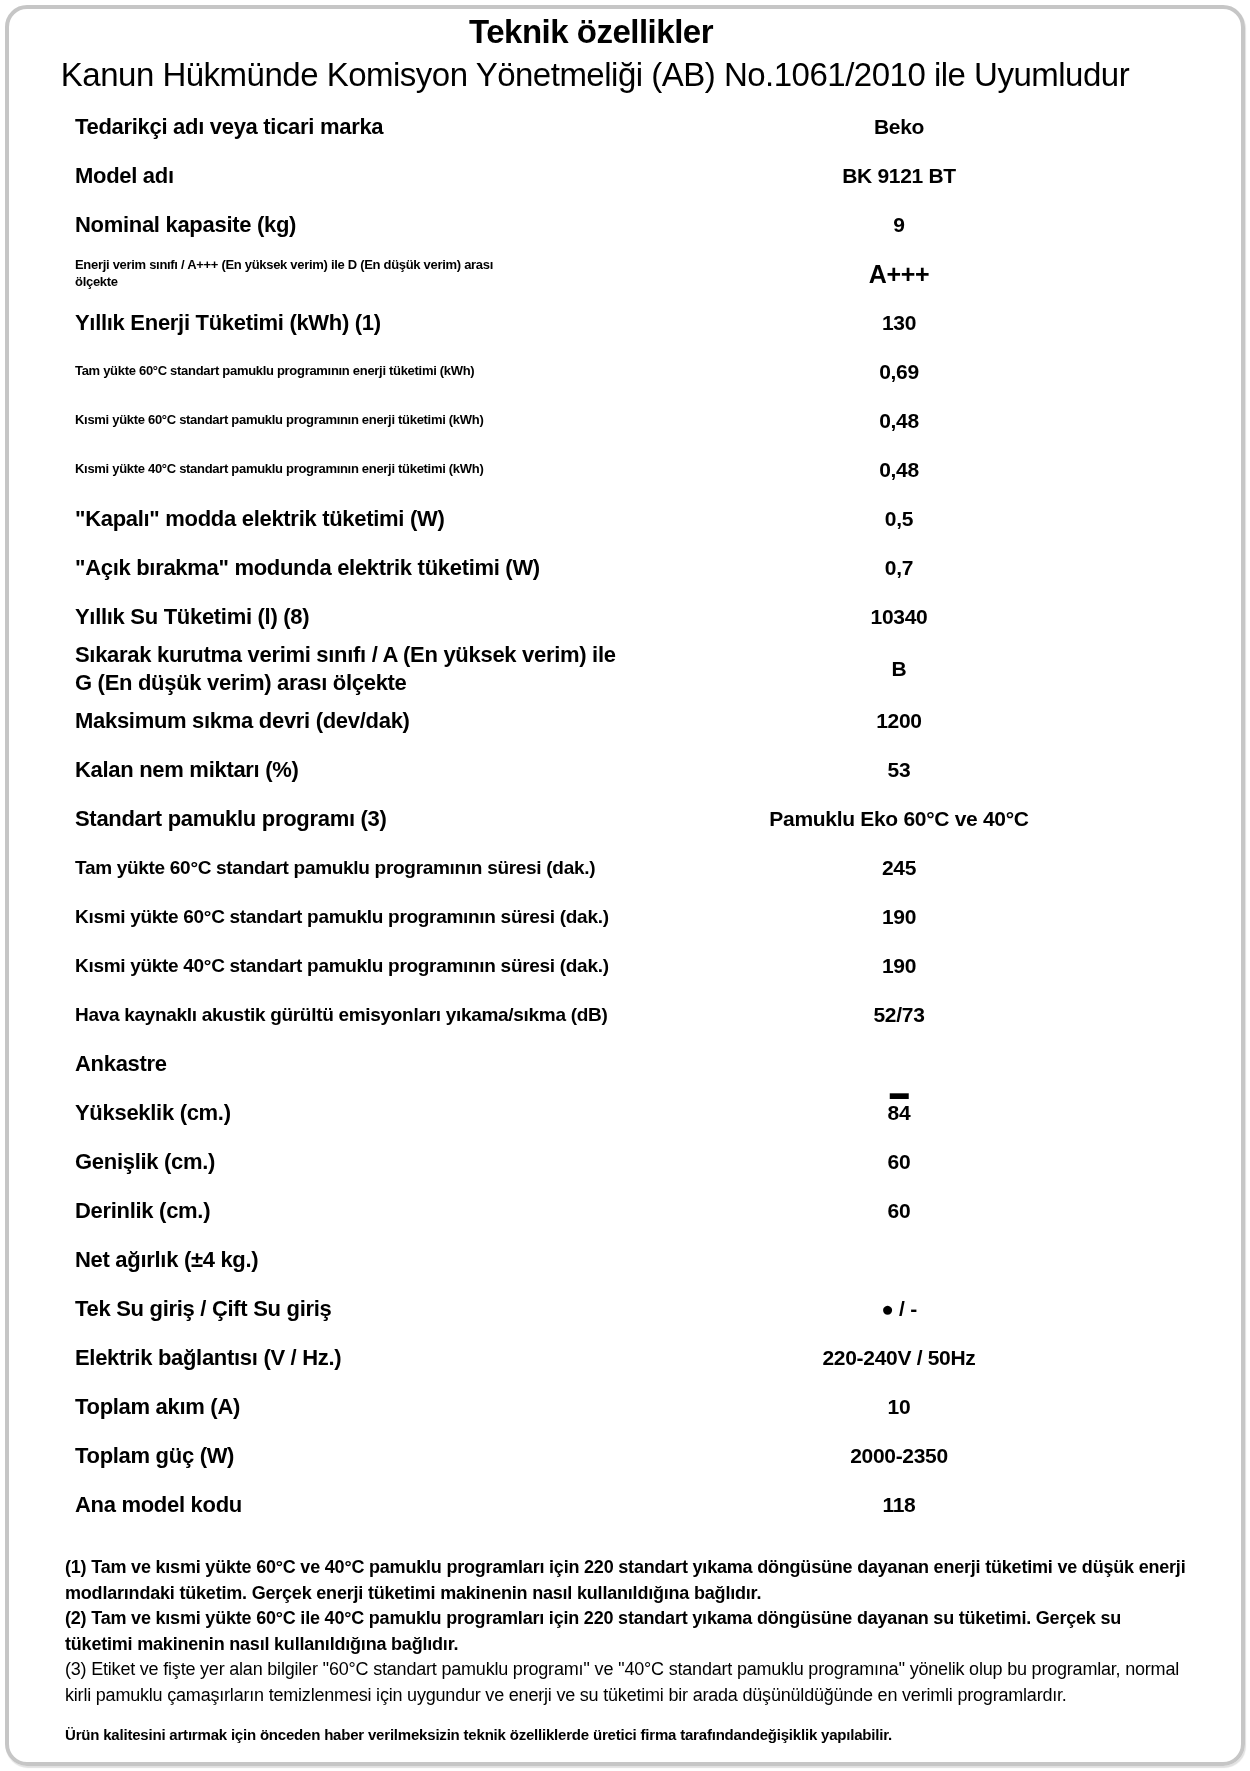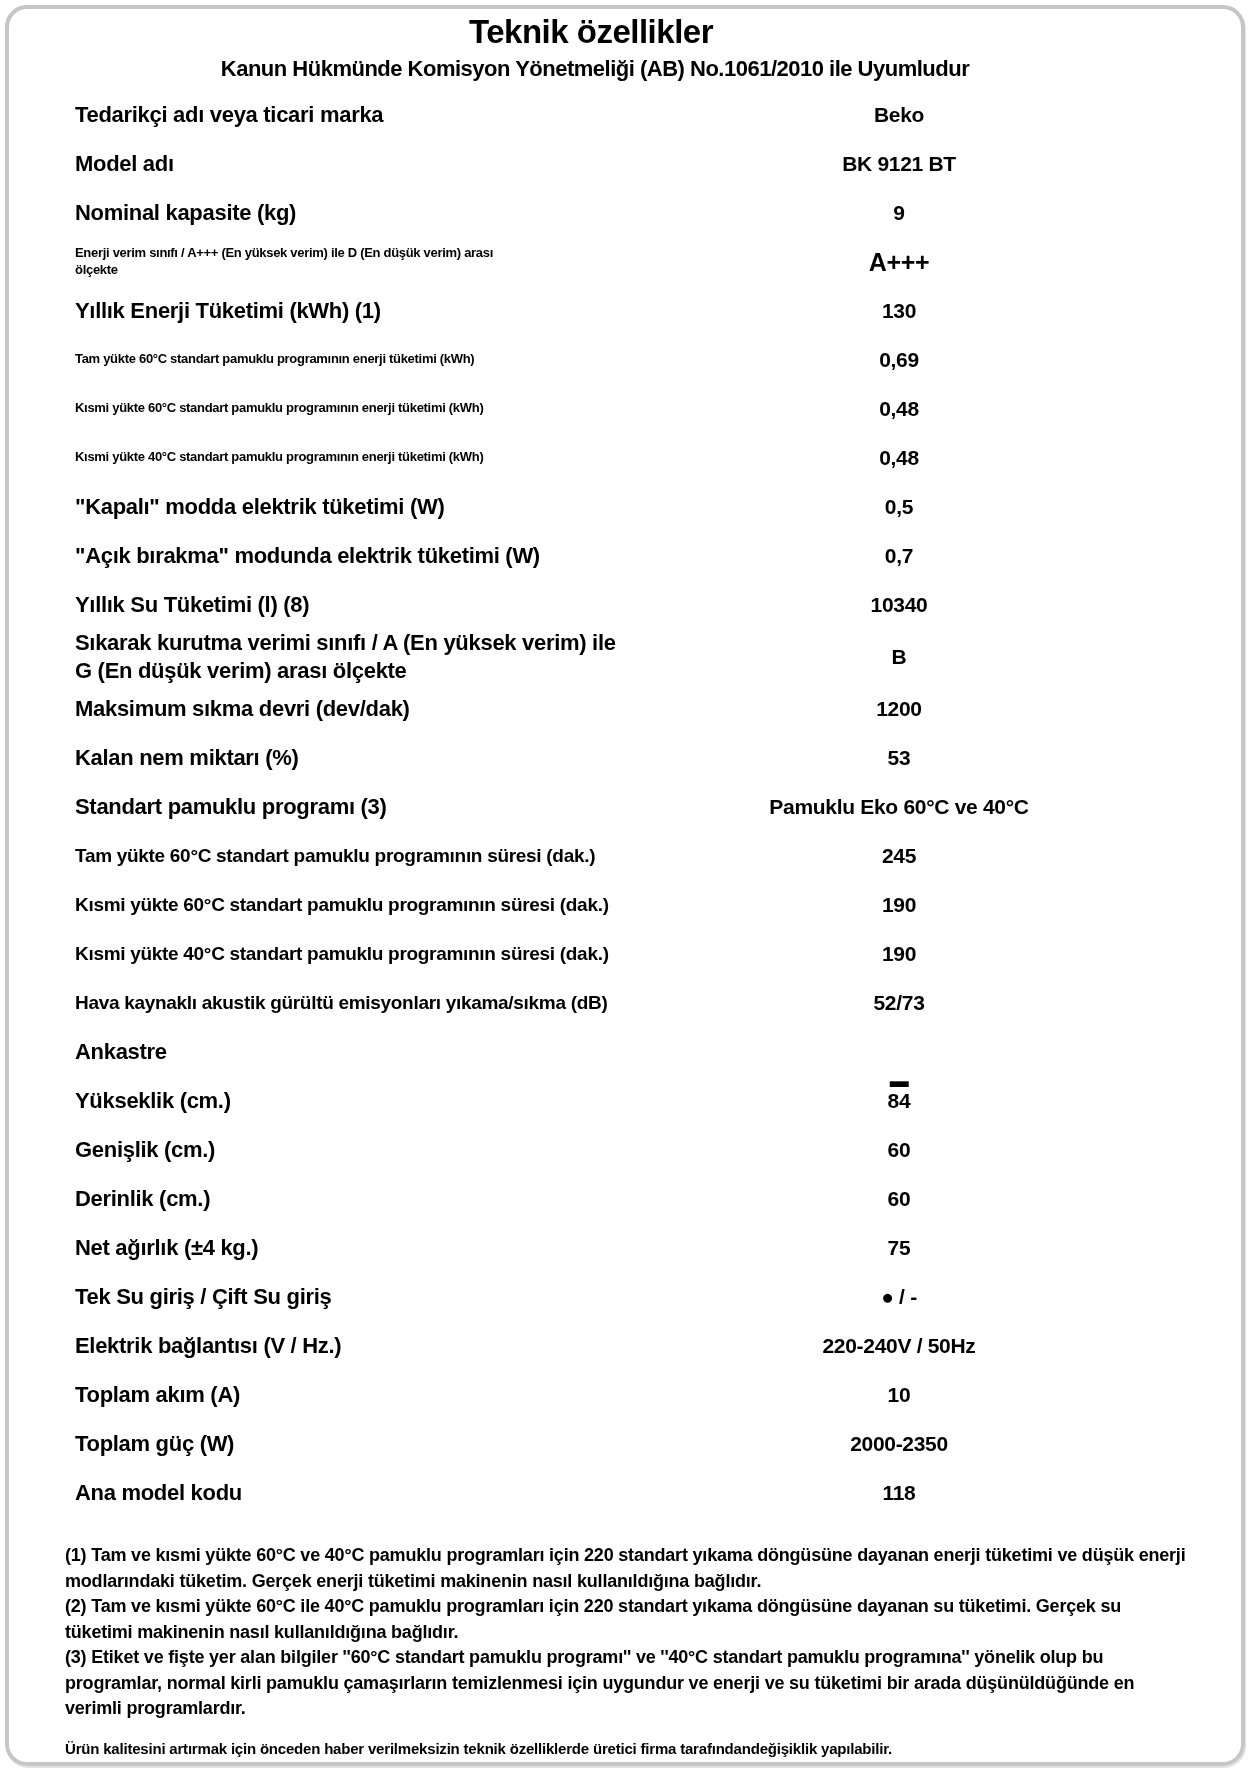--- a/index.html
+++ b/index.html
@@ -13,21 +13,21 @@
     position:absolute; inset:5px;
     border:4px solid #c6c6c6;
     border-radius:22px;
     box-shadow:1px 2px 1px rgba(0,0,0,0.12);
     pointer-events:none;
   }
   .content { position:relative; padding-top:13px; }
 
   header { text-align:center; padding-right:68px; }
   .title { font-size:33px; font-weight:bold; margin:0; letter-spacing:-0.5px; }
-  .subtitle { font-size:22px; font-weight:bold; margin:5px 0 0 8px; letter-spacing:-0.5px; }
+  .subtitle { font-size:33px; font-weight:normal; margin:5px 0 0 8px; letter-spacing:-0.5px; }
 
   .table { margin-top:8px;padding-left:10px; }
   .row {
     position:relative; display:flex; align-items:center;
     min-height:49px; padding-left:65px; overflow:visible;
   }
   .label {
     font-weight:bold; white-space:pre-line; letter-spacing:-0.3px;
     max-width:700px; line-height:1.25;
   }
@@ -42,21 +42,21 @@
   }
   .value.big  { font-size:25px; }
   .value.dash { font-size:19px; }
   .value.low  { top:auto; bottom:-16px; transform:none; }
 
   .footnotes {
     margin:26px 60px 0 65px;
     font-size:18px; line-height:1.42; letter-spacing:-0.2px;
   }
   .footnote { font-weight:bold; }
-  .footnote.normal { font-weight:bold; }
+  .footnote.normal { font-weight:normal; }
   .disclaimer {
     margin:18px 60px 0 65px;
     font-size:15px; font-weight:bold; letter-spacing:-0.2px;
   }
 </style>
 </head>
 <body>
 
 <div class="frame"></div>
 
@@ -156,21 +156,20 @@
       <div class="row">
         <div class="label lg">Genişlik (cm.)</div>
         <div class="value">60</div>
       </div>
       <div class="row">
         <div class="label lg">Derinlik (cm.)</div>
         <div class="value">60</div>
       </div>
       <div class="row">
         <div class="label lg">Net ağırlık (±4 kg.)</div>
-        <div class="value">75</div>
       </div>
       <div class="row">
         <div class="label lg">Tek Su giriş / Çift Su giriş</div>
         <div class="value">● / -</div>
       </div>
       <div class="row">
         <div class="label lg">Elektrik bağlantısı (V / Hz.)</div>
         <div class="value">220-240V / 50Hz</div>
       </div>
       <div class="row">

